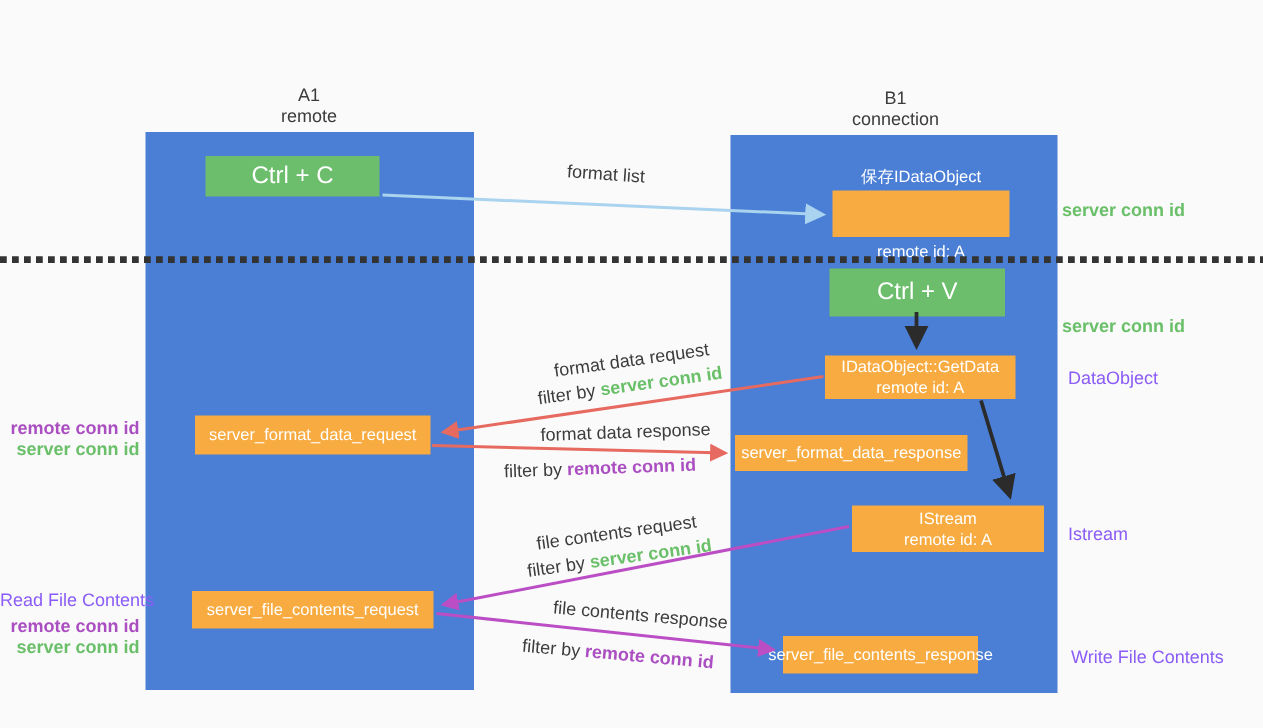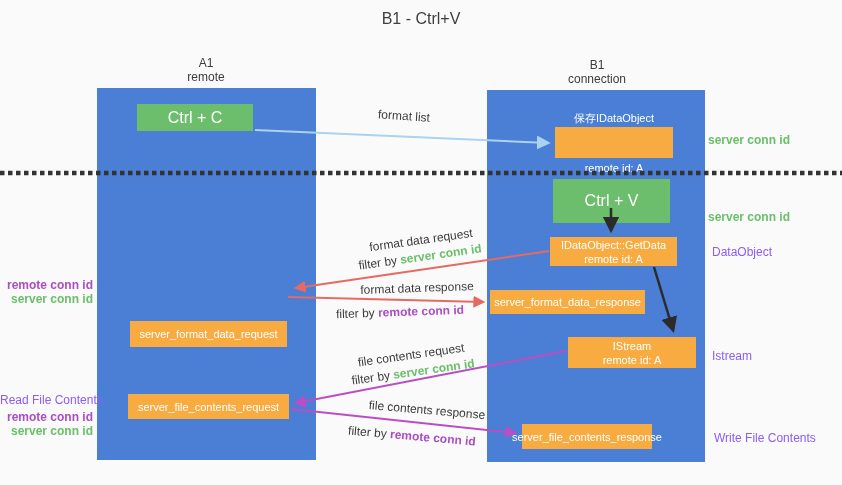--- a/index.html
+++ b/index.html
@@ -18,23 +18,23 @@
   .column.left  { left:97px;  top:88px; width:219px; height:372px; }
   .column.right { left:487px; top:90px; width:218px; height:372px; }
 
   .node { position:absolute; display:flex; flex-direction:column; align-items:center;
           justify-content:center; color:#ffffff; text-align:center; }
   .node.green  { background:#6cbe6c; font-size:16px; }
   .node.orange { background:#f7ab40; font-size:11px; line-height:14px; }
 
   .n-ctrl-c   { left:137px; top:104px; width:116px; height:27px; }
   .n-save     { left:555px; top:127px; width:118px; height:31px;gap:36px; }
-  .n-ctrl-v   { left:553px; top:179px; width:117px; height:44px; }
+  .n-ctrl-v   { left:553px; top:179px; width:117px; height:32px; }
   .n-getdata  { left:550px; top:237px; width:127px; height:29px; }
-  .n-fmt-req  { left:130px; top:277px; width:157px; height:26px;margin-top:44px; }
+  .n-fmt-req  { left:130px; top:277px; width:157px; height:26px; }
   .n-fmt-resp { left:490px; top:290px; width:155px; height:24px; }
   .n-istream  { left:568px; top:337px; width:128px; height:31px; }
   .n-file-req { left:128px; top:394px; width:161px; height:25px; }
   .n-file-resp{ left:522px; top:424px; width:130px; height:25px; }
 
   .side-label { position:absolute; font-size:12px; color:#8b5cf6; white-space:nowrap; }
   .side-label.green  { color:#6abf69; font-weight:bold; }
   .side-label.purple { color:#aa4ec1; font-weight:bold; }
   .side-label.ralign { left:0; width:93px; text-align:right; }
 
@@ -44,21 +44,20 @@
   .edge-label .purple { color:#aa4ec1; font-weight:bold; }
 
   svg.overlay { position:absolute; left:0; top:0; pointer-events:none; }
 </style>
 </head>
 <body>
 
 <div class="stage">
 
   <div class="title">
-    <div>B1 - Ctrl+V</div>
   </div>
 
   <div class="col-header left">
     <div>A1</div>
     <div>remote</div>
   </div>
   <div class="col-header right">
     <div>B1</div>
     <div>connection</div>
   </div>

